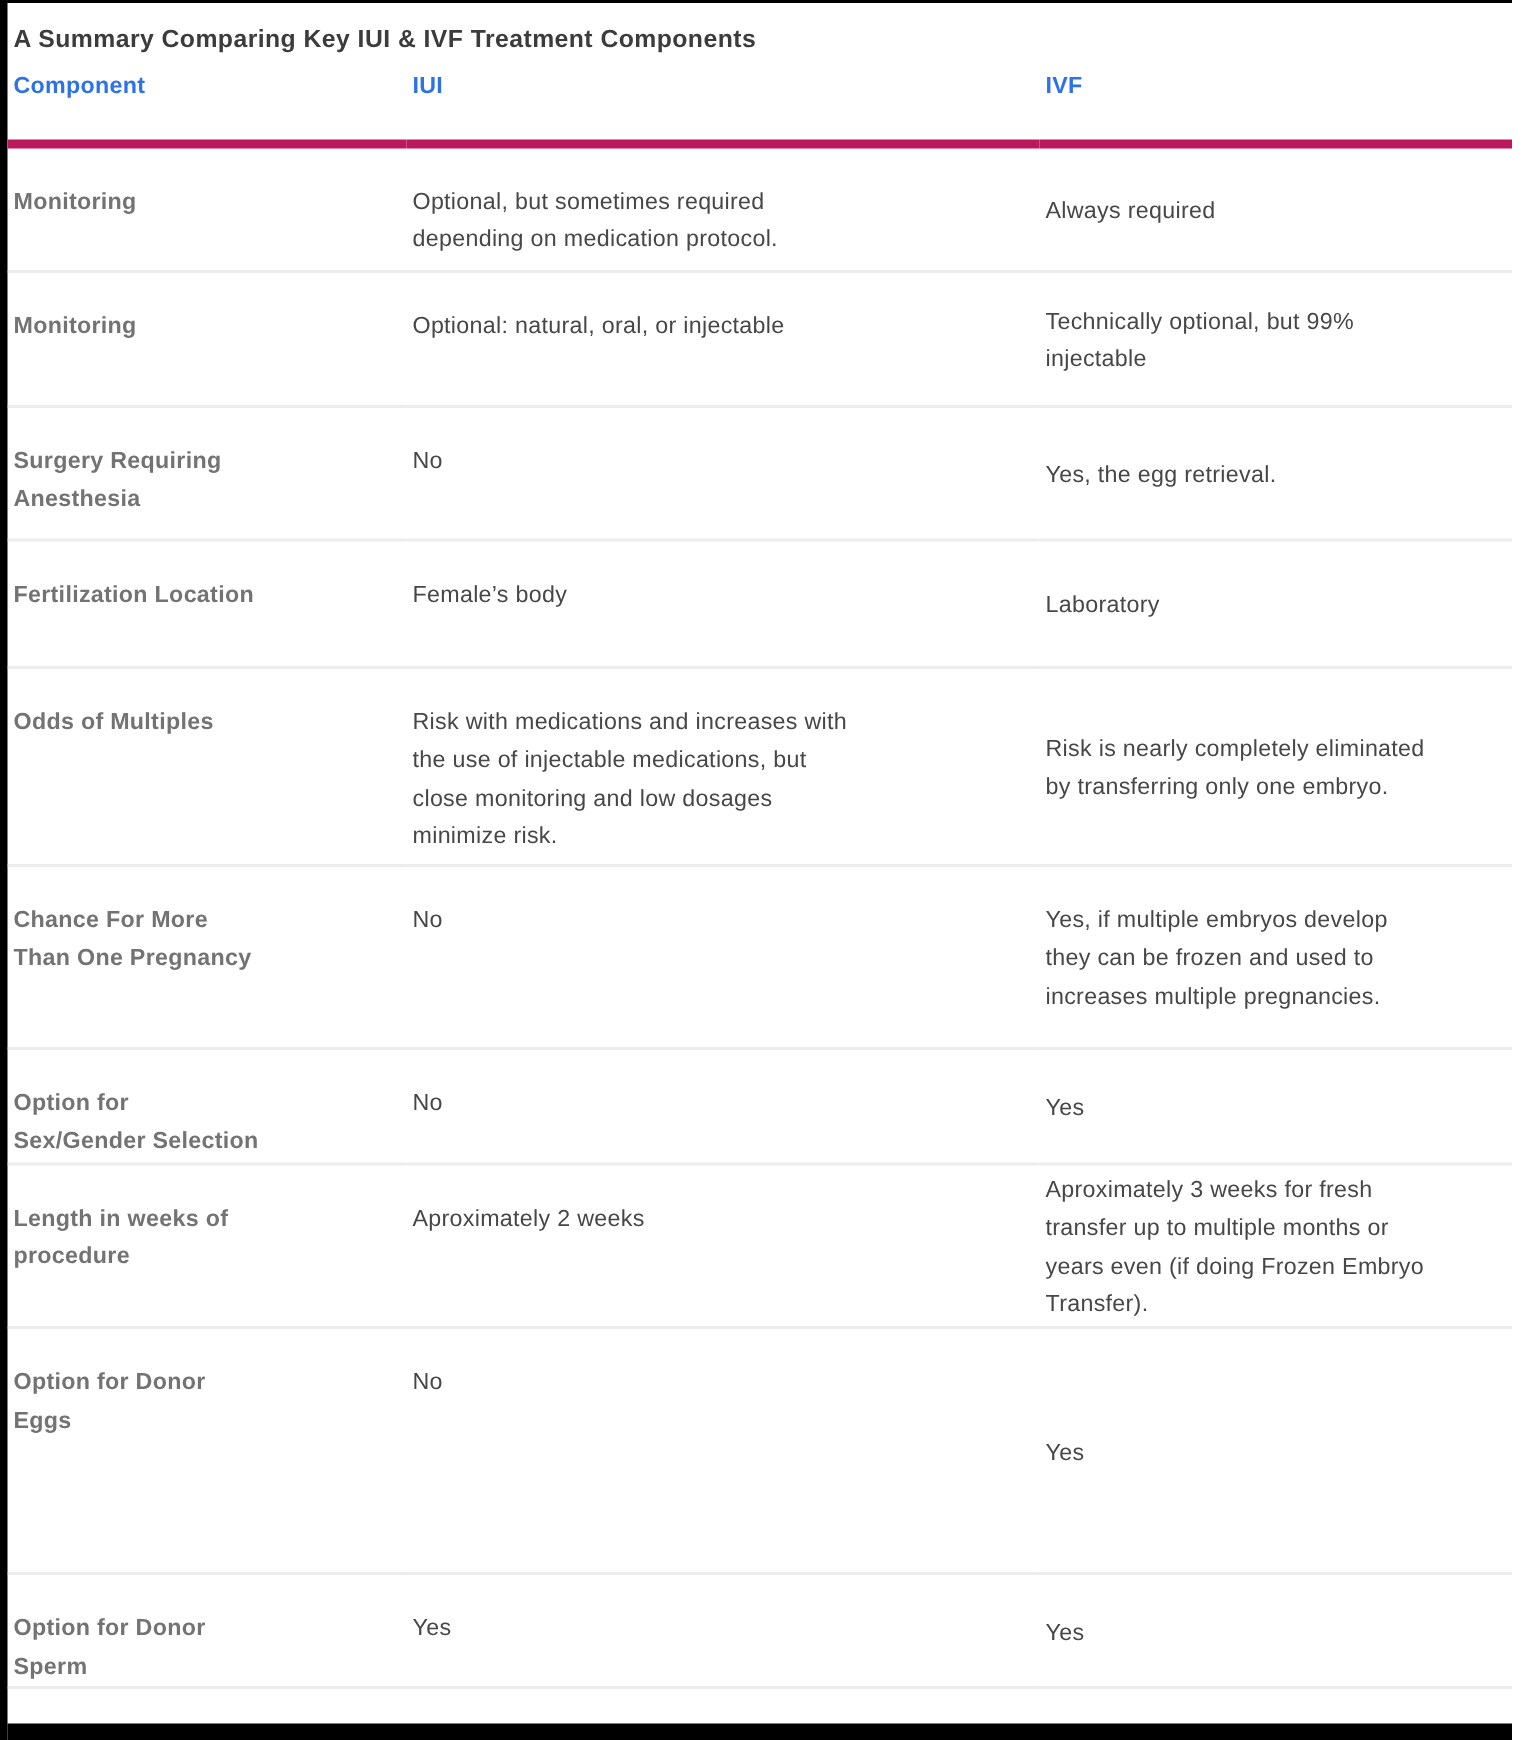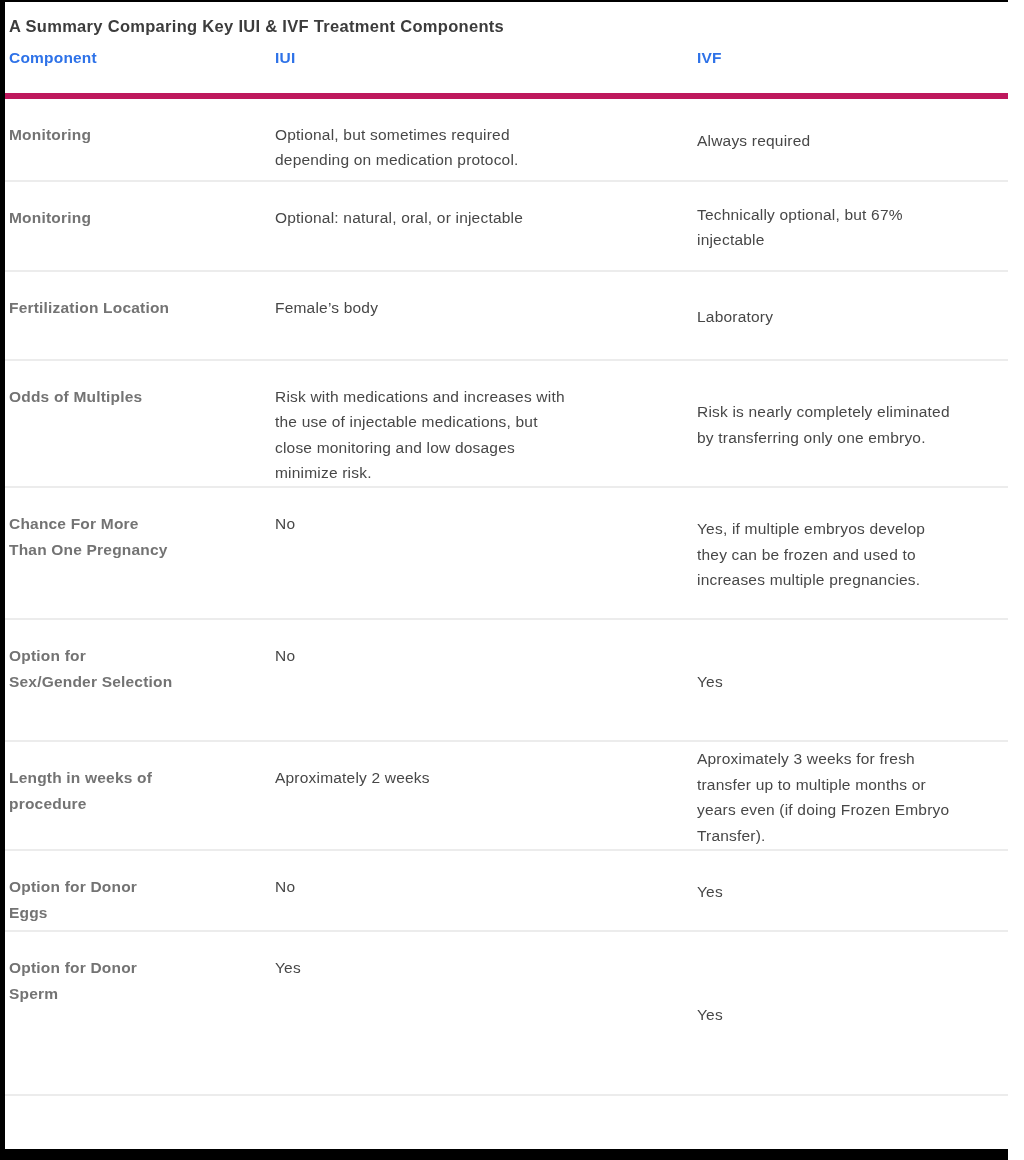--- a/index.html
+++ b/index.html
@@ -110,21 +110,26 @@
     </thead>
     <tbody>
       <tr>
         <td class="comp"><span class="wrapbox">Monitoring</span></td>
         <td class="iui"><span class="wrapbox">Optional, but sometimes required depending on medication protocol.</span></td>
         <td class="ivf"><span class="wrapbox">Always required</span></td>
       </tr>
       <tr>
         <td class="comp"><span class="wrapbox">Monitoring</span></td>
         <td class="iui"><span class="wrapbox">Optional: natural, oral, or injectable</span></td>
-        <td class="ivf"><span class="wrapbox">Technically optional, but 67% injectable</span></td>
+        <td class="ivf"><span class="wrapbox">Technically optional, but 99% injectable</span></td>
+      </tr>
+      <tr>
+        <td class="comp"><span class="wrapbox">Surgery Requiring Anesthesia</span></td>
+        <td class="iui"><span class="wrapbox">No</span></td>
+        <td class="ivf"><span class="wrapbox">Yes, the egg retrieval.</span></td>
       </tr>
       <tr>
         <td class="comp"><span class="wrapbox">Fertilization Location</span></td>
         <td class="iui"><span class="wrapbox">Female’s body</span></td>
         <td class="ivf"><span class="wrapbox">Laboratory</span></td>
       </tr>
       <tr>
         <td class="comp"><span class="wrapbox">Odds of Multiples</span></td>
         <td class="iui"><span class="wrapbox">Risk with medications and increases with the use of injectable medications, but close monitoring and low dosages minimize risk.</span></td>
         <td class="ivf"><span class="wrapbox">Risk is nearly completely eliminated by transferring only one embryo.</span></td>

